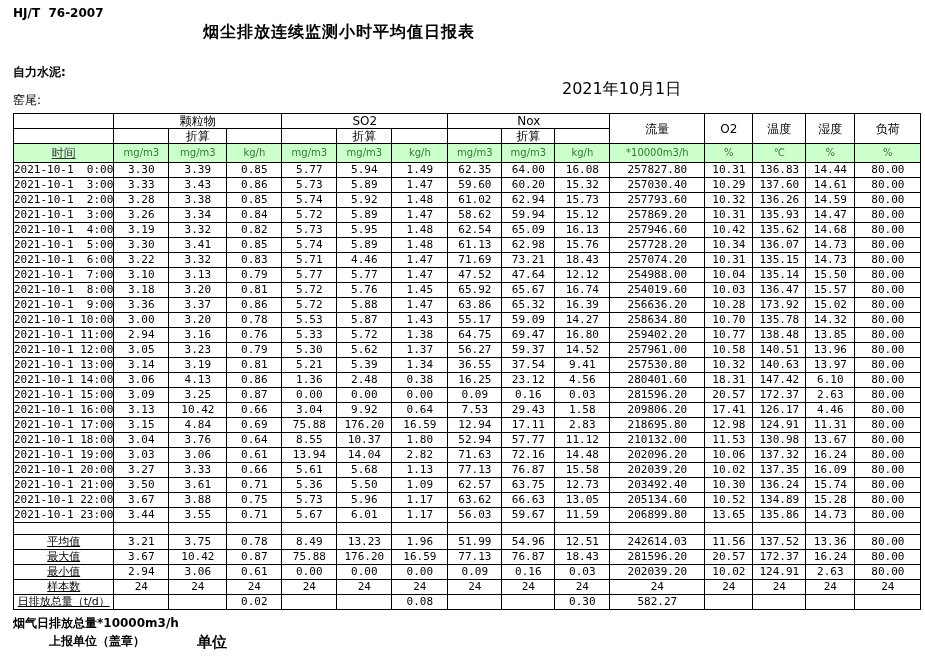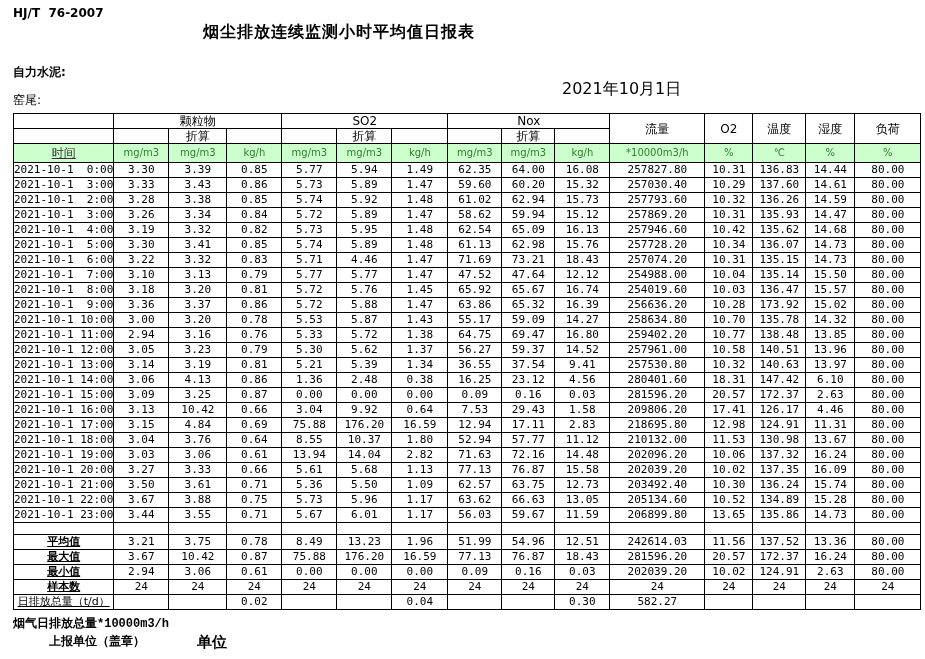--- a/index.html
+++ b/index.html
@@ -6,21 +6,21 @@
   body{
     width:925px;height:659px;background:#ffffff;position:relative;
     font-family:"DejaVu Sans","Liberation Sans",sans-serif;color:#000;
   }
   .abs{position:absolute;white-space:pre;}
   .std{left:13px;top:6px;font-size:12px;font-weight:bold;}
   .title{left:203px;top:22px;font-size:16px;font-weight:bold;letter-spacing:1px;}
   .company{left:13px;top:64px;font-size:12px;font-weight:bold;}
   .station{left:13px;top:80px;font-size:12px;font-weight:normal;margin-top:12px;}
   .date{left:562px;top:79px;font-size:16px;}
-  .f1{left:13px;top:615px;font-size:12px;font-weight:bold;font-family:Liberation Mono, monospace;}
+  .f1{left:13px;top:615px;font-size:12px;font-weight:bold;}
   .f2{left:13px;top:633px;font-size:12px;font-weight:bold;margin-left:36px;}
   .f3{left:197px;top:633px;font-size:15px;font-weight:bold;}
 
   table.report{
     position:absolute;left:13px;top:113px;
     border-collapse:collapse;table-layout:fixed;
     border:1px solid #84cc16;
   }
   table.report td{
     border:1px solid #000;
@@ -32,21 +32,21 @@
   tr.units td{
     background:#ccffcc;height:18px;line-height:18px;
     font-size:10px;color:#2f7d2f;
   }
   tr.units td.time-h{
     font-size:12px;color:#333;text-decoration:underline;
   }
   td.num{font-family:"DejaVu Sans Mono","Liberation Mono",monospace;}
   tr.blank td{height:11px;}
   td.slabel{
-    font-size:11px;text-decoration:underline;font-weight:bold;
+    font-size:11px;text-decoration:underline;
   }
   td.daily-label{
     font-size:10.5px;text-align:left;text-decoration:underline;
     overflow:visible;
   }
 </style>
 </head>
 <body>
 
 <div class="abs std">HJ/T  76-2007</div>
@@ -609,21 +609,21 @@
         <td class="num">24</td>
         <td class="num">24</td>
       </tr>
       <tr>
         <td class="daily-label">日排放总量（t/d）</td>
         <td class="num"></td>
         <td class="num"></td>
         <td class="num">0.02</td>
         <td class="num"></td>
         <td class="num"></td>
-        <td class="num">0.04</td>
+        <td class="num">0.08</td>
         <td class="num"></td>
         <td class="num"></td>
         <td class="num">0.30</td>
         <td class="num">582.27</td>
         <td class="num"></td>
         <td class="num"></td>
         <td class="num"></td>
         <td class="num"></td>
       </tr>
     </tbody>

